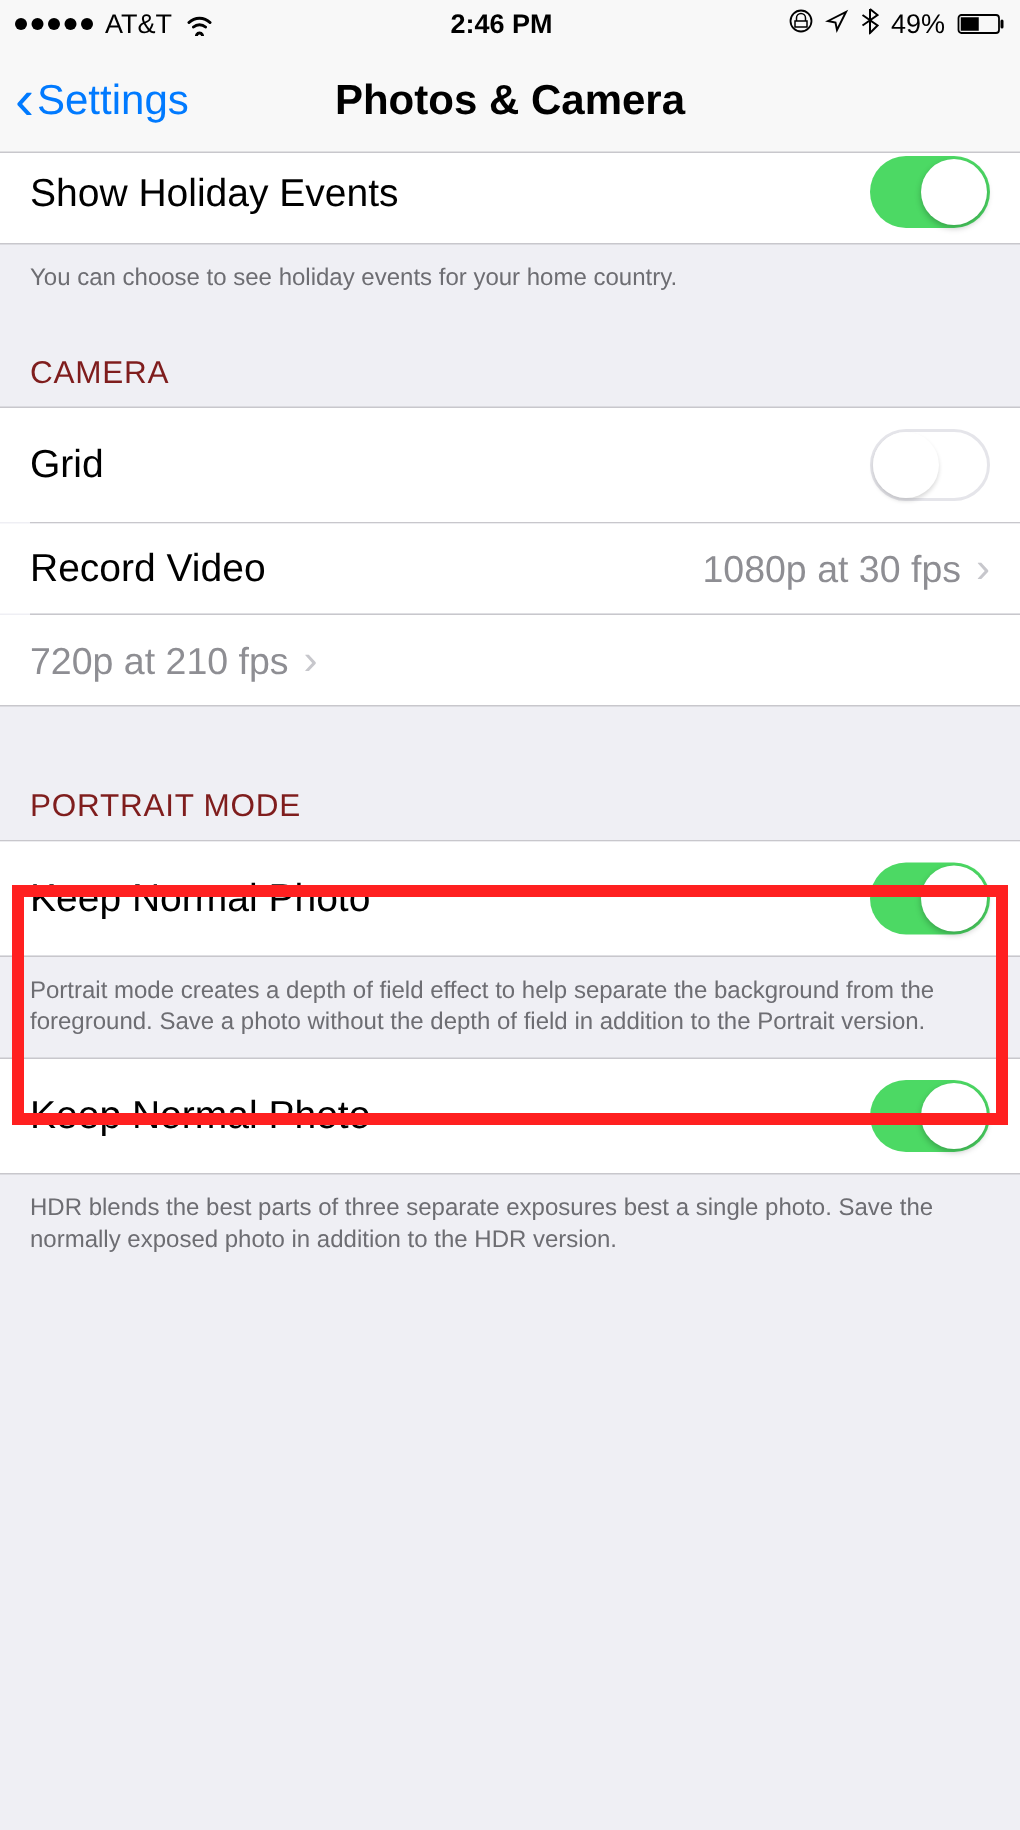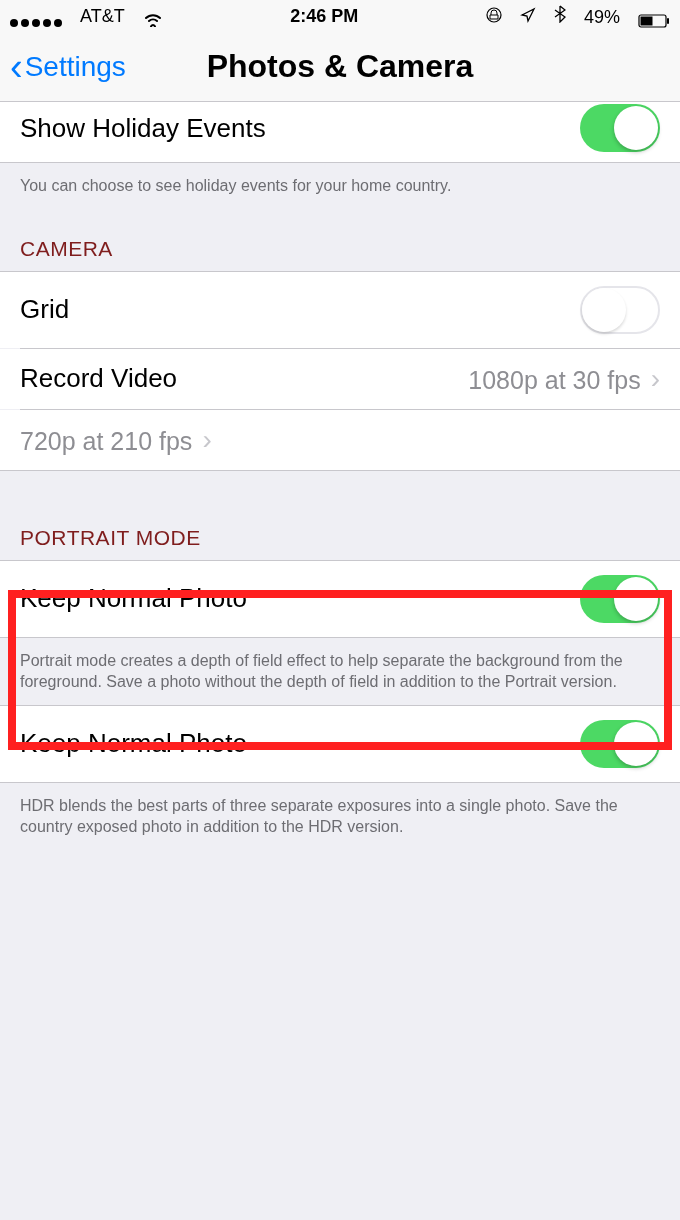--- a/index.html
+++ b/index.html
@@ -18,22 +18,22 @@
       height: 32px;
       background: #F8F8F8;
       display: flex;
       align-items: center;
       justify-content: space-between;
       padding: 0 10px;
       font-size: 18px;
     }
     .status-left, .status-right {
       display: flex;
-      align-items: flex-end;
-      gap: 18px;
+      align-items: center;
+      gap: 8px;
     }
     .signal-dots {
       display: flex;
       gap: 3px;
     }
     .signal-dot {
       width: 8px;
       height: 8px;
       border-radius: 50%;
       background: #000;
@@ -65,21 +65,21 @@
       position: absolute;
       left: 0;
     }
     .back-chevron {
       font-size: 38px;
       font-weight: 300;
       margin-right: 2px;
       line-height: 1;
     }
     .nav-title {
-      font-size: 32px;
+      font-size: 28px;
       font-weight: 600;
       margin: 0 auto;
     }
     .content {
       position: relative;
     }
     .row {
       background: #FFFFFF;
       padding: 14px 20px;
       display: flex;
@@ -271,16 +271,16 @@
   <div class="footer-text">Portrait mode creates a depth of field effect to help separate the background from the foreground. Save a photo without the depth of field in addition to the Portrait version.</div>
 
   <div class="section-border"></div>
   <div class="row">
     <div class="row-label">Keep Normal Photo</div>
     <div class="toggle toggle-on">
       <div class="toggle-knob"></div>
     </div>
   </div>
   <div class="section-border"></div>
-  <div class="footer-text">HDR blends the best parts of three separate exposures into a single photo. Save the country exposed photo in addition to the HDR version.</div>
+  <div class="footer-text">HDR blends the best parts of three separate exposures best a single photo. Save the normally exposed photo in addition to the HDR version.</div>
 
   <div class="highlight-box" style="top:488px;left:8px;width:664px;height:160px;"></div>
 </div>
 
 </body></html>

